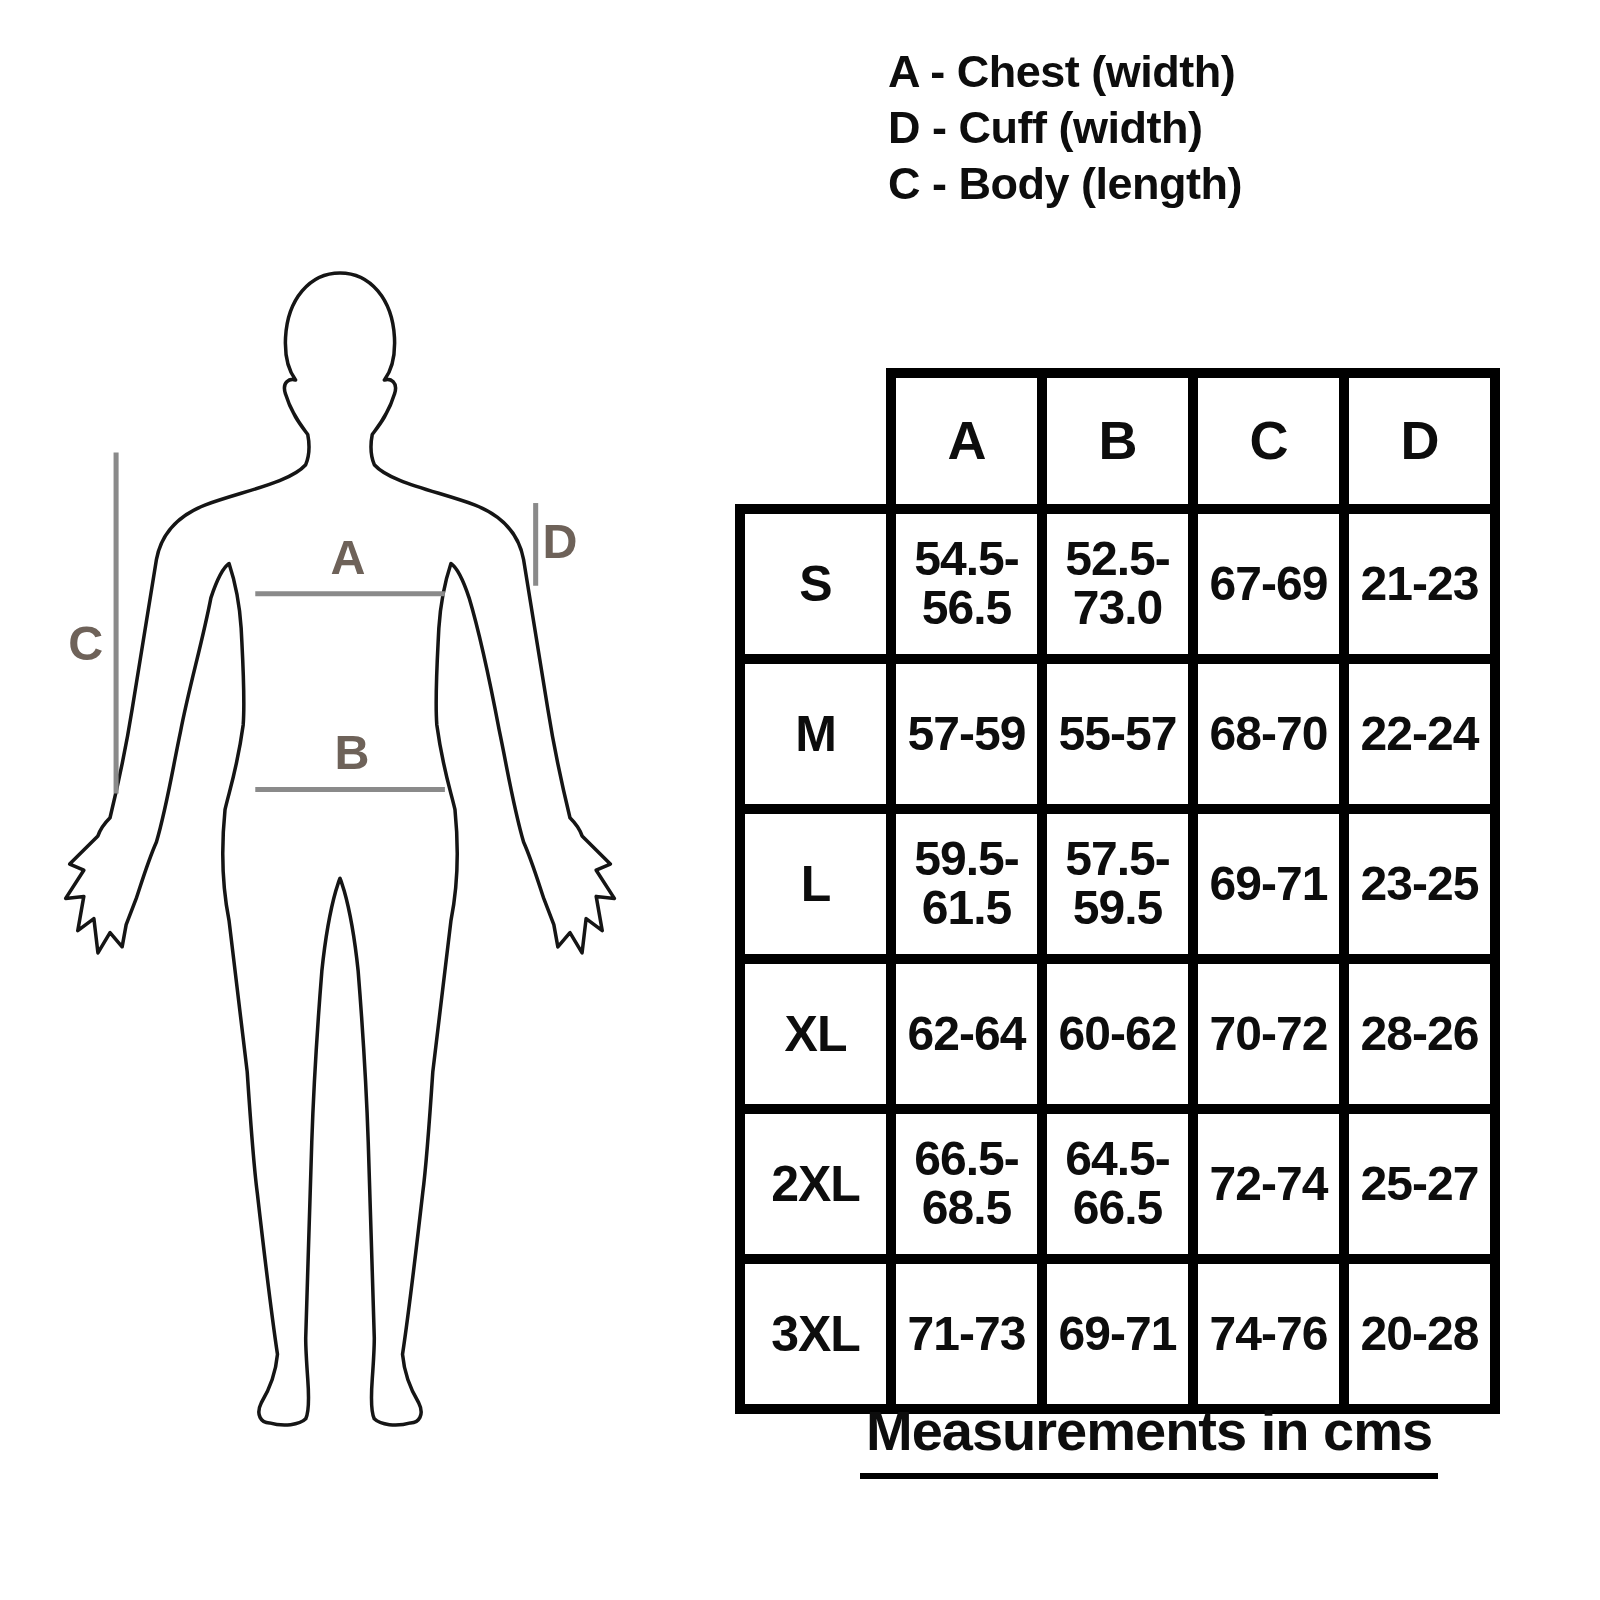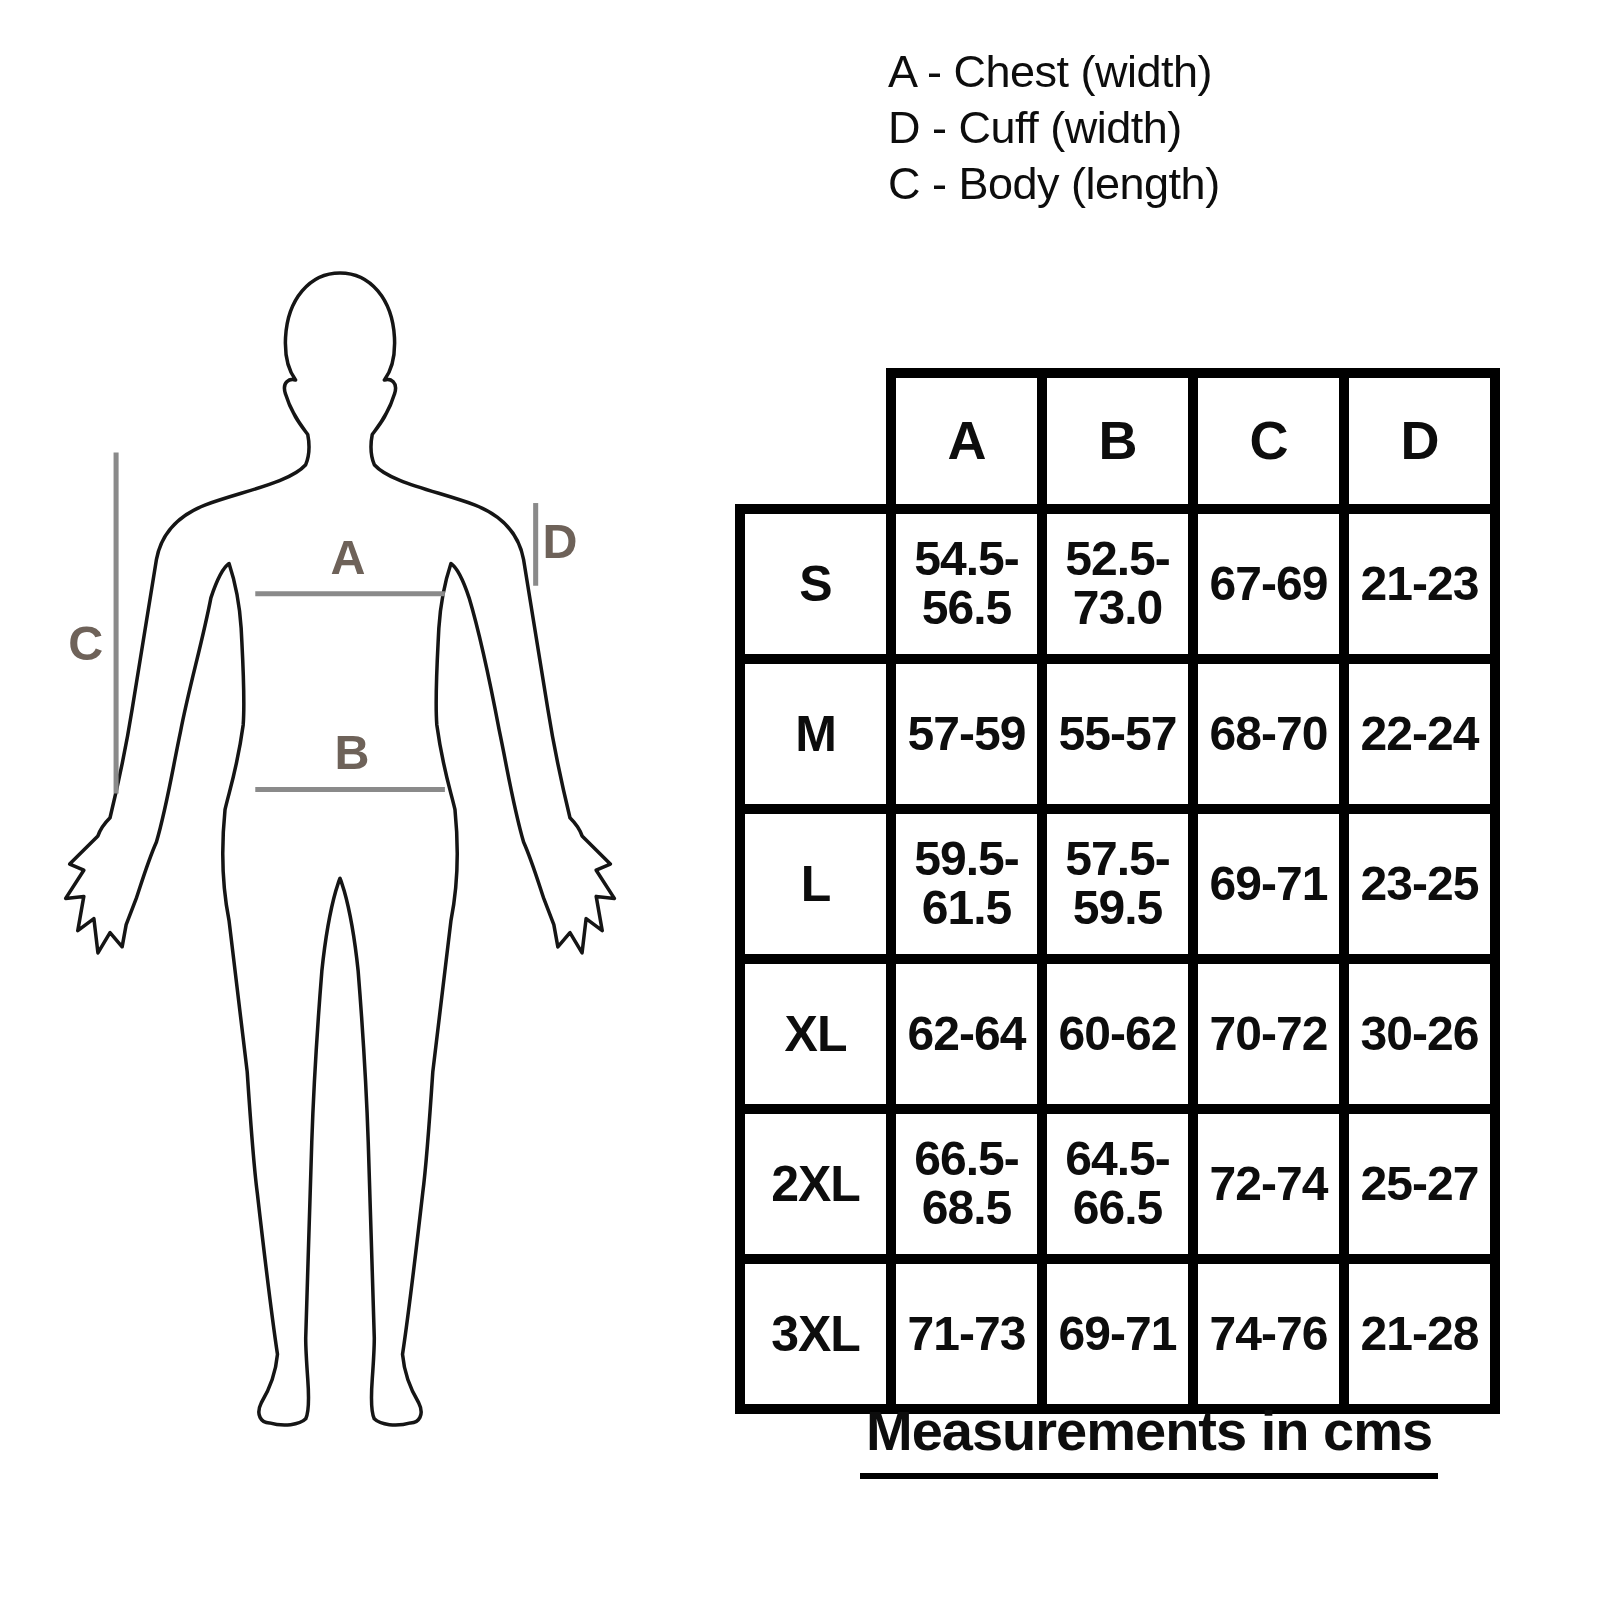--- a/index.html
+++ b/index.html
@@ -14,21 +14,21 @@
     width:1600px;height:1600px;
     background:var(--background);
     font-family:"Liberation Sans", sans-serif;
     color:var(--text);
   }
   .page{position:relative;width:1600px;height:1600px;overflow:hidden;background:var(--background);}
 
   
   .legend{position:absolute;left:888px;top:44px;}
   .legend-item{
-    font-size:45px;font-weight:400;line-height:1.24;color:var(--text);
+    font-size:45px;font-weight:700;line-height:1.24;color:var(--text);
     letter-spacing:-0.5px;white-space:nowrap;
   }
 
   
   .figure-wrap{position:absolute;left:55px;top:265px;width:570px;height:1170px;}
   .measure-label{font-family:"Liberation Sans",sans-serif;font-weight:700;font-size:48px;}
 
   
   .size-table{
     position:absolute;left:735px;top:368px;
@@ -190,37 +190,37 @@
       <td>57.5-
 59.5</td>
       <td>69-71</td>
       <td>23-25</td>
     </tr>
     <tr>
       <td class="size-cell">XL</td>
       <td>62-64</td>
       <td>60-62</td>
       <td>70-72</td>
-      <td>30-26</td>
+      <td>28-26</td>
     </tr>
     <tr>
       <td class="size-cell">2XL</td>
       <td>66.5-
 68.5</td>
       <td>64.5-
 66.5</td>
       <td>72-74</td>
       <td>25-27</td>
     </tr>
     <tr>
       <td class="size-cell">3XL</td>
       <td>71-73</td>
       <td>69-71</td>
       <td>74-76</td>
-      <td>21-28</td>
+      <td>20-28</td>
     </tr>
   </tbody>
     </table>
 
   <div class="footer-note">
     <span>Measurements in cms</span>
   </div>
 
 </div>
 

